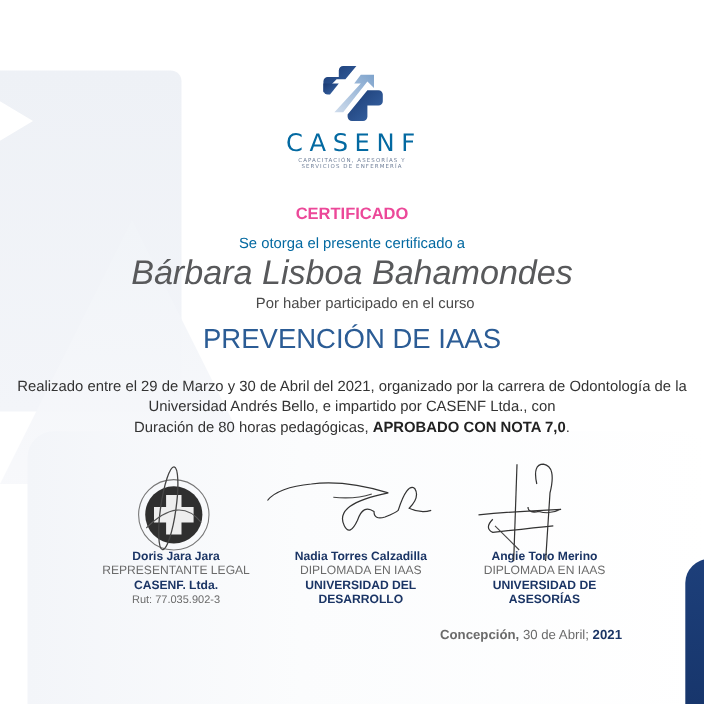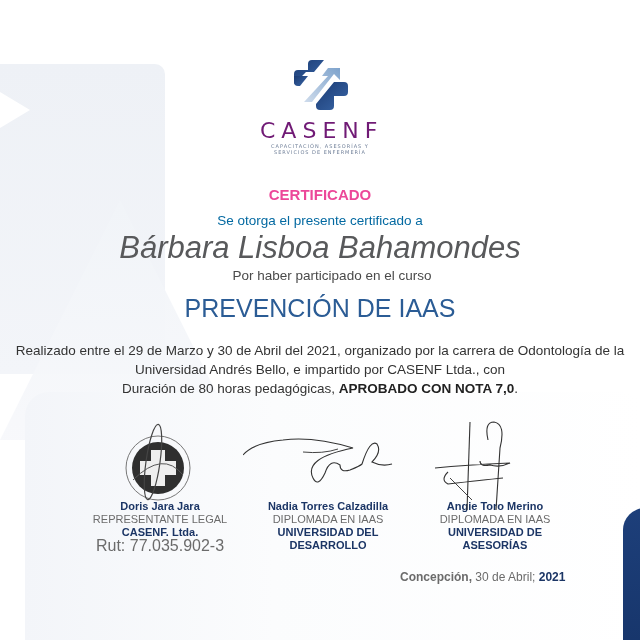--- a/index.html
+++ b/index.html
@@ -31,21 +31,21 @@
     }
     .corner-blue {
       position: absolute; left: 623px; top: 508px; width: 60px; height: 160px;
       background: linear-gradient(180deg, #1d3f7a, #163469);
       border-top-left-radius: 22px;
     }
 
     .logo { position: absolute; left: 260px; top: 58px; width: 120px; text-align: center; }
     .logo svg { display: block; margin: 0 auto; }
     .logo-word {
-      font-size: 22px; letter-spacing: 6px; color: #701a75; margin-top: 4px;
+      font-size: 22px; letter-spacing: 6px; color: #0369a1; margin-top: 4px;
       font-family: "DejaVu Sans", sans-serif; font-weight: normal;
     }
     .logo-tag {
       font-size: 5px; letter-spacing: 1px; color: #6f7f98; line-height: 6px;
       font-family: "DejaVu Sans", sans-serif;
     }
 
     .center { position: absolute; left: 0; width: 640px; text-align: center; white-space: nowrap; }
     .cert-title { top: 186px; font-size: 15px; font-weight: bold; color: #ec4899; }
     .grant { top: 213px; font-size: 13.5px; color: #0369a1; }
@@ -53,21 +53,21 @@
     .participated { top: 268px; font-size: 13.5px; color: #4a4a4a; padding-left: 12px; }
     .course { top: 294px; font-size: 25px; color: #2b5c95; }
     .desc { top: 341px; font-size: 13.5px; color: #333333; line-height: 19px; }
     .desc b { color: #222; }
 
     .sig { position: absolute; top: 420px; width: 170px; text-align: center; }
     .sig .sig-art { height: 80px; position: relative; }
     .sig .sig-name { font-size: 11px; font-weight: bold; color: #1b3565; line-height: 13px; }
     .sig .sig-role { font-size: 11px; color: #6b6b6b; line-height: 13px; }
     .sig .sig-org { font-size: 11px; font-weight: bold; color: #1b3565; line-height: 13px; }
-    .sig .sig-rut { font-size: 16px; color: #6b6b6b; line-height: 13px; }
+    .sig .sig-rut { font-size: 10px; color: #6b6b6b; line-height: 13px; }
     .sig1 { left: 75px; }
     .sig2 { left: 243px; }
     .sig3 { left: 410px; }
 
     .place-date {
       position: absolute; top: 570px; left: 400px; font-size: 12px; color: #6b6b6b; white-space: nowrap;
     }
     .place-date .city { font-weight: bold; color: #6b6b6b; }
     .place-date .year { font-weight: bold; color: #1b3565; }
   </style>

